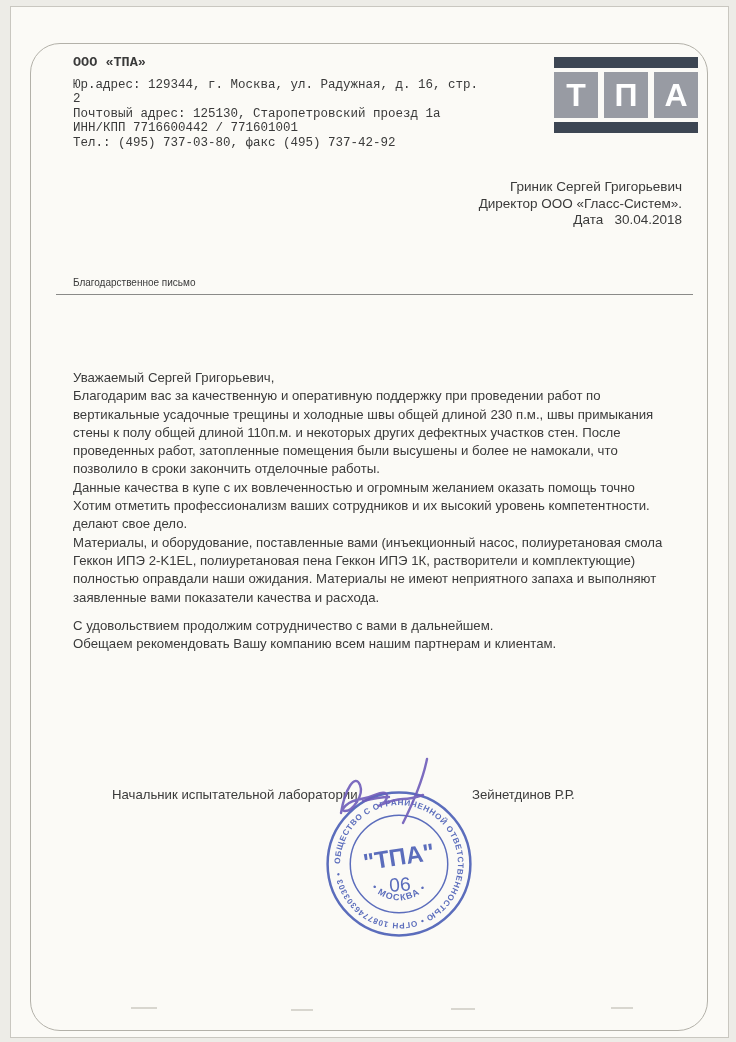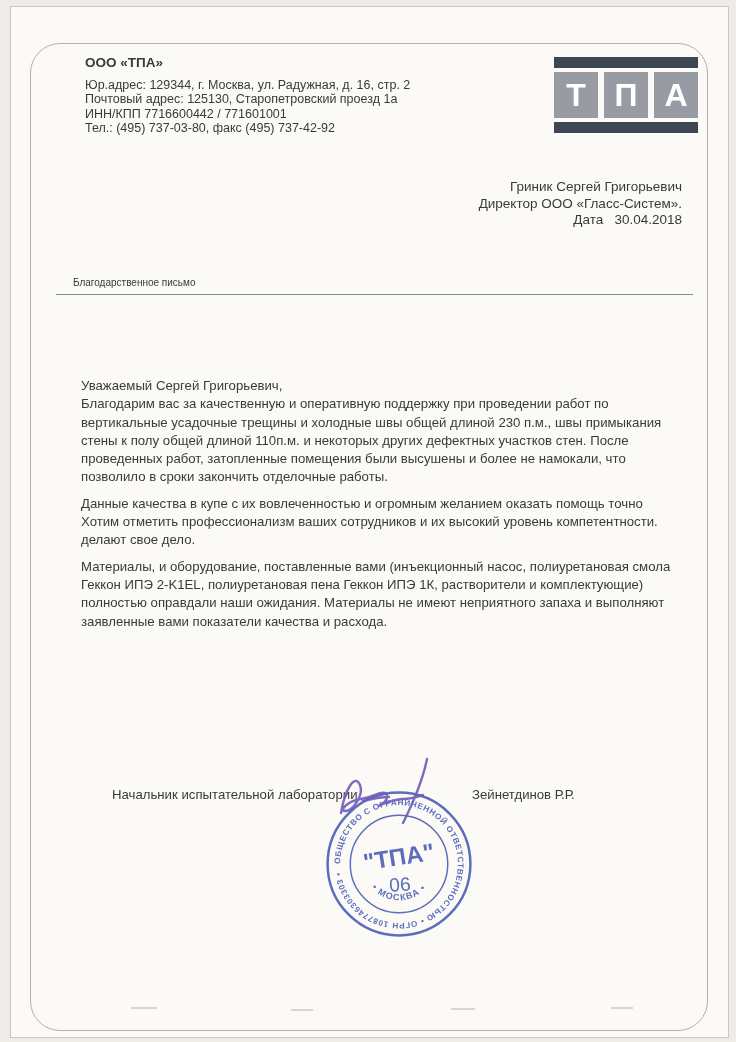--- a/index.html
+++ b/index.html
@@ -12,36 +12,36 @@
   }
   .paper{
     position:absolute;left:10px;top:6px;width:717px;height:1030px;
     background:#fbfaf6;border:1px solid #c9c7c0;
   }
   .frame{
     position:absolute;left:19px;top:36px;width:676px;height:986px;
     border:1px solid #b3b1a9;border-radius:30px;
   }
   
-  .header{position:absolute;left:74px;top:49px;width:420px;font-size:12.5px;line-height:14.5px;}
+  .header{position:absolute;left:62px;top:49px;width:420px;font-size:12.5px;line-height:14.5px;font-family:Liberation Mono, monospace;}
   .company{font-weight:bold;font-size:13.5px;margin-bottom:7px;}
   
   .logo{position:absolute;left:543px;top:50px;width:144px;}
   .logo .bar{height:11px;background:#3d4653;}
   .logo .tiles{display:flex;justify-content:space-between;margin:4px 0;}
   .logo .tile{width:44px;height:46px;background:#989ba3;display:flex;align-items:center;justify-content:center;
     color:#ffffff;font-weight:bold;font-size:32px;font-family:"Liberation Sans",sans-serif;}
   
   .recipient{position:absolute;right:46px;top:172px;text-align:right;font-size:13.5px;line-height:16.5px;}
   
   .title{position:absolute;left:62px;top:270px;font-size:10px;}
   .title-rule{position:absolute;left:45px;top:287px;width:637px;border-bottom:1.5px solid #8a8a88;}
   
   .body-text{position:absolute;left:62px;top:362px;width:640px;font-size:13.2px;line-height:18.3px;}
-  .para{margin:8px;}
+  .para{margin:0;}
   .para.gap{margin-top:10px;}
   .body-line{white-space:nowrap;}
   
   .sig-row{position:absolute;left:62px;top:780px;width:640px;font-size:13.2px;margin-left:39px;}
   .sig-name{position:absolute;left:360px;top:0;}
   
   .stamp{position:absolute;left:303px;top:772px;width:170px;height:170px;opacity:0.85;}
   
   .handsig{position:absolute;left:312px;top:748px;width:150px;height:80px;}
   .smudge{position:absolute;background:#d8d6cf;height:2px;}
@@ -94,20 +94,24 @@
         <div class="body-line">Данные качества в купе с их вовлеченностью и огромным желанием оказать помощь точно</div>
         <div class="body-line">Хотим отметить профессионализм ваших сотрудников и их высокий уровень компетентности.</div>
         <div class="body-line">делают свое дело.</div>
       </div>
       <div class="para">
         <div class="body-line">Материалы, и оборудование, поставленные вами (инъекционный насос, полиуретановая смола</div>
         <div class="body-line">Геккон ИПЭ 2-K1EL, полиуретановая пена Геккон ИПЭ 1К, растворители и комплектующие)</div>
         <div class="body-line">полностью оправдали наши ожидания. Материалы не имеют неприятного запаха и выполняют</div>
         <div class="body-line">заявленные вами показатели качества и расхода.</div>
       </div>
+      <div class="para gap">
+        <div class="body-line">С удовольствием продолжим сотрудничество с вами в дальнейшем.</div>
+        <div class="body-line">Обещаем рекомендовать Вашу компанию всем нашим партнерам и клиентам.</div>
+      </div>
     </div>
 
   <div class="sig-row">
     <span>Начальник испытательной лаборатории</span>
     <span class="sig-name">Зейнетдинов Р.Р.</span>
   </div>
 
   <svg class="stamp" viewBox="0 0 150 150" width="170" height="170">
     <defs>
       <path id="ringPath" d="M 23,75 A 52,52 0 1 1 127,75 A 52,52 0 1 1 23,75" fill="none"></path>

